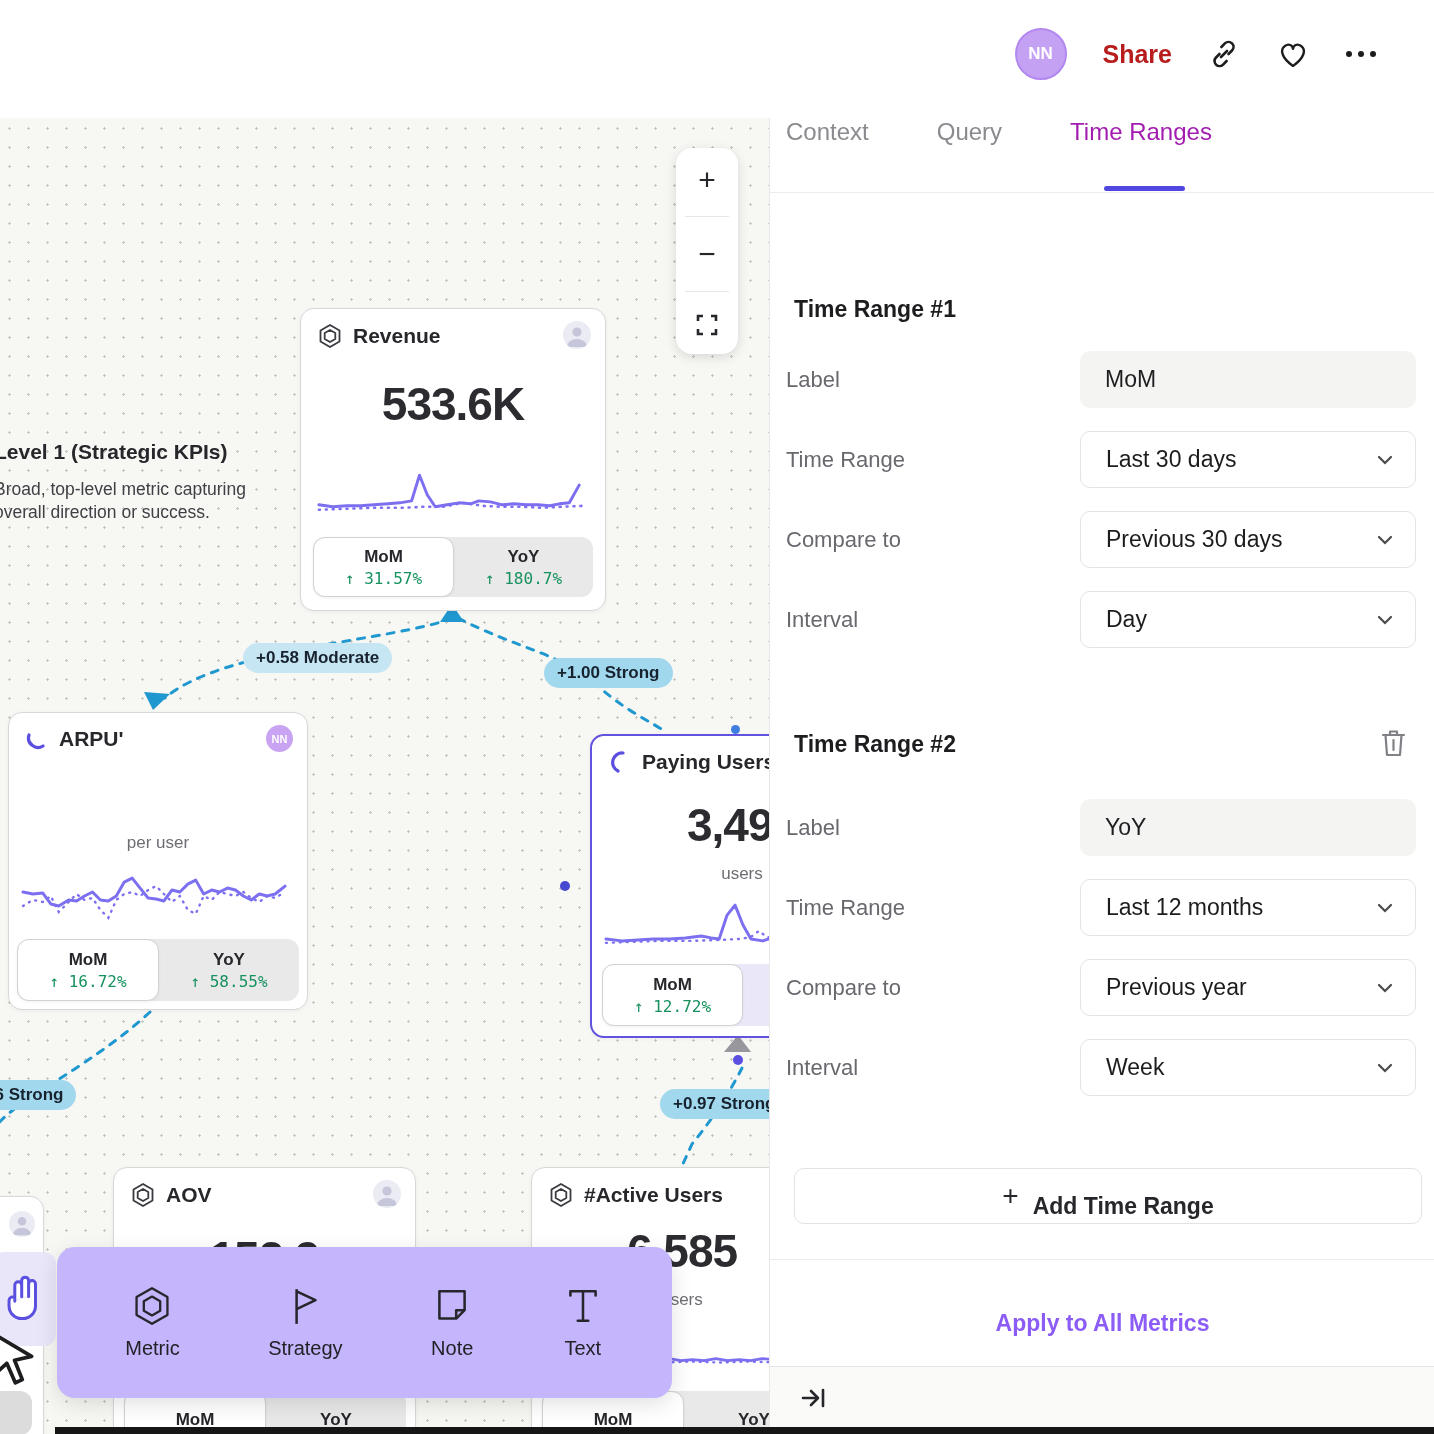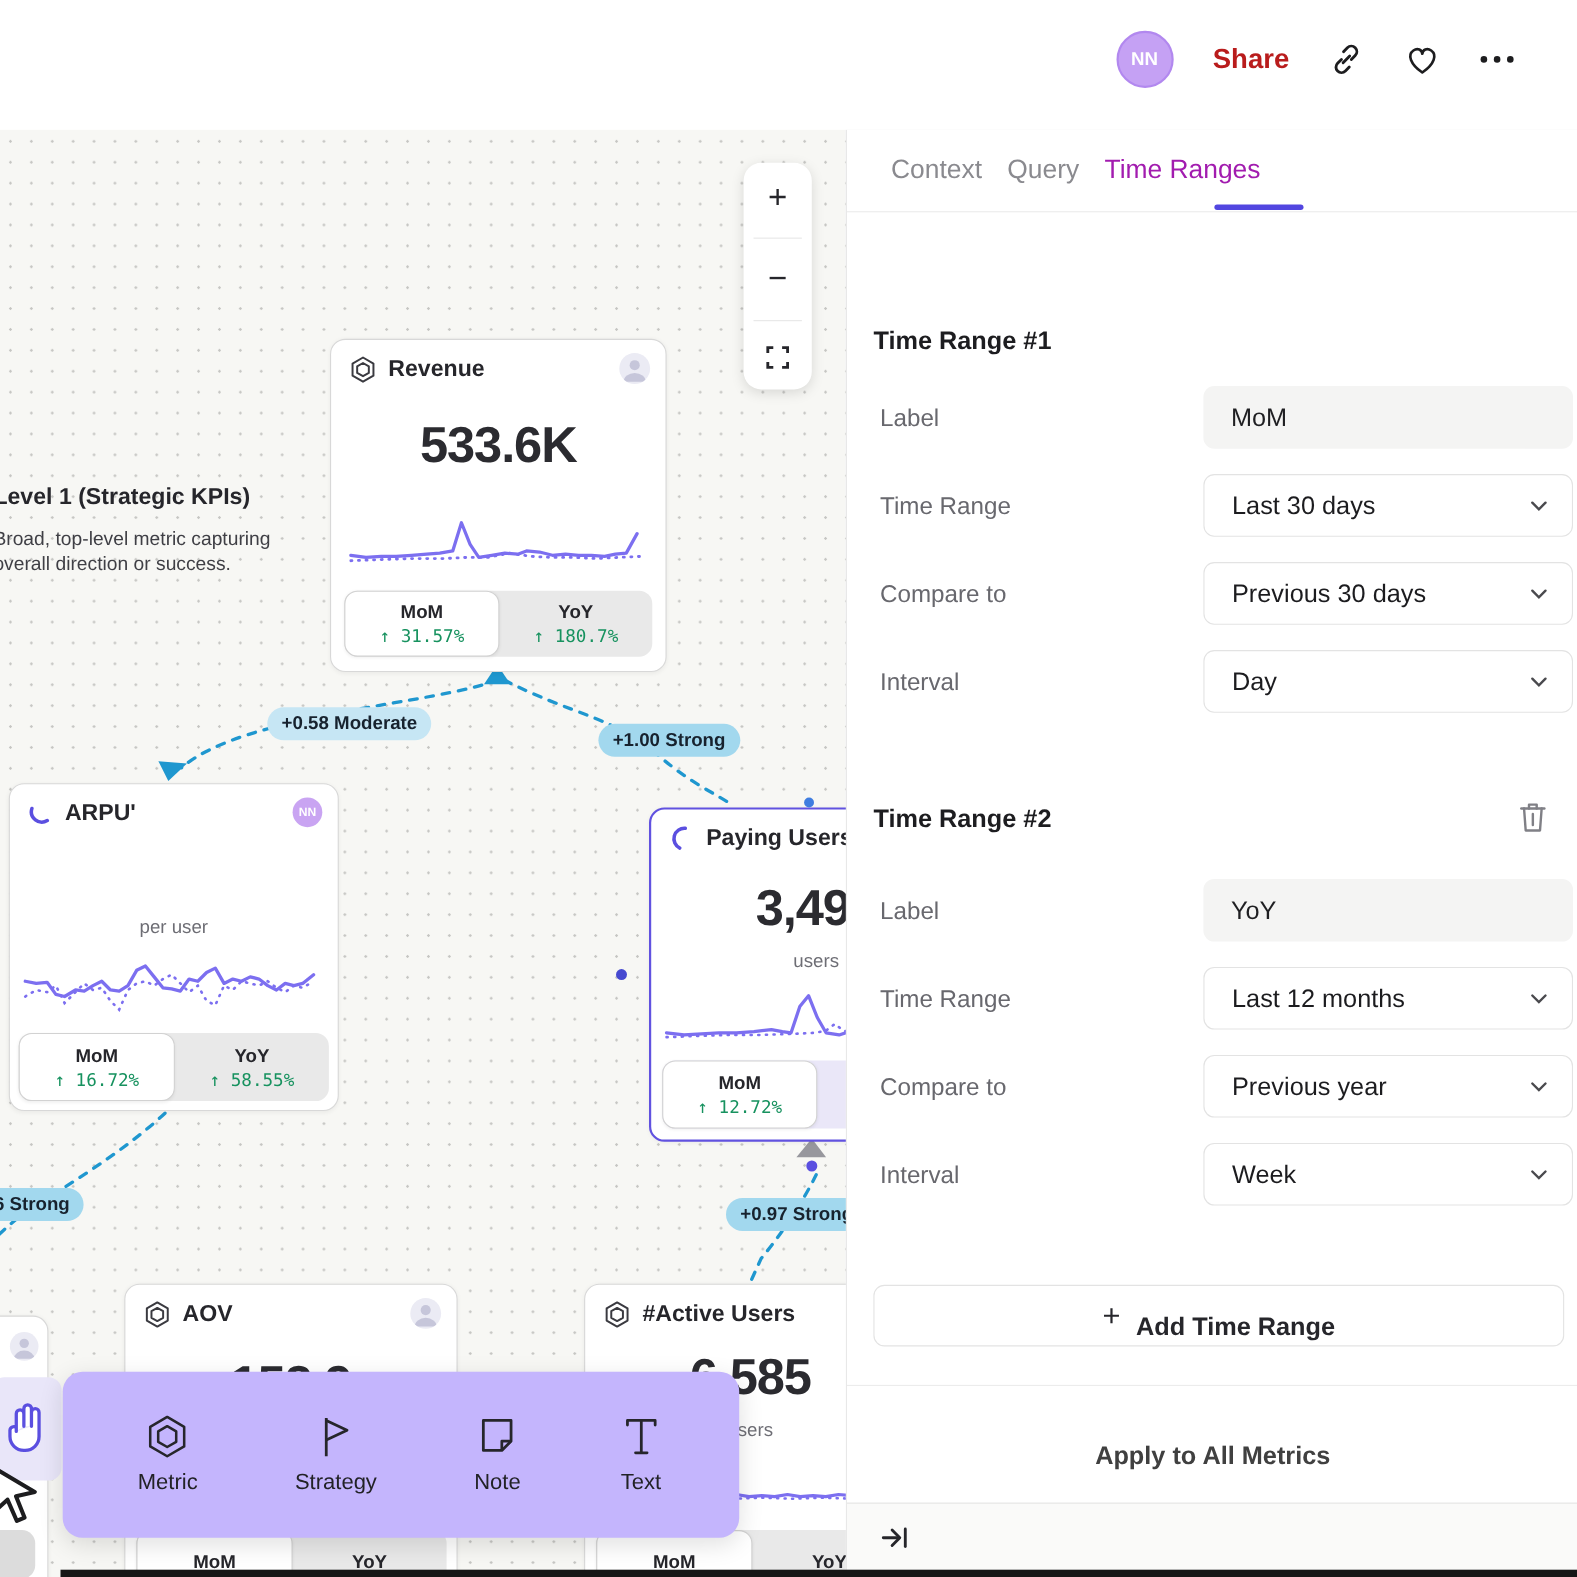--- a/index.html
+++ b/index.html
@@ -55,43 +55,43 @@
   .hdr-right{position:absolute;right:58px;top:28px;display:flex;align-items:center;gap:36px;}
   .hdr-avatar{width:48px;height:48px;border-radius:50%;background:#c5a1f4;border:2px solid #b288ef;
               color:#fff;font-size:17px;font-weight:700;display:flex;align-items:center;justify-content:center;}
   .share{font-size:25px;font-weight:700;color:#b91c1c;}
   .dots3{display:flex;gap:6px;}
   .dots3 i{width:6px;height:6px;border-radius:50%;background:#1d1d1f;}
   
   .panel{position:absolute;left:769px;top:100px;width:665px;height:1334px;background:#fff;
          border-left:1px solid #e8e8e8;z-index:10;}
   .panel-topline{position:absolute;left:0;top:17px;width:665px;height:1px;background:#ededed;}
-  .tabs{position:absolute;left:40px;top:18px;height:74px;display:flex;gap:23px;align-items:center;}
+  .tabs{position:absolute;left:16px;top:18px;height:74px;display:flex;gap:68px;}
   .tab{font-size:24px;color:#8a8a8f;}
   .tab.active{color:#a21caf;font-weight:500;}
   .tabline{position:absolute;left:334px;top:86px;width:81px;height:5px;border-radius:3px;background:#5246e0;}
   .tabsdiv{position:absolute;left:0;top:92px;width:665px;height:1px;background:#ececec;}
   .sechdr{position:absolute;left:24px;top:138px;width:618px;display:flex;justify-content:space-between;align-items:center;}
   .sechdr span{font-size:19px;font-weight:700;letter-spacing:1.6px;color:#26262b;}
   .tr-title{position:absolute;left:24px;font-size:23px;font-weight:700;color:#1d1d20;}
-  .frow{position:absolute;left:30px;width:630px;height:57px;display:flex;align-items:center;}
+  .frow{position:absolute;left:16px;width:630px;height:57px;display:flex;align-items:center;}
   .flabel{width:294px;font-size:22px;color:#68686e;}
   .fctl{width:336px;height:57px;border-radius:10px;display:flex;align-items:center;box-sizing:border-box;}
   .fctl.inputbg{background:#f4f4f3;}
   .fctl.select{background:#fff;border:1.5px solid #e3e3e3;justify-content:space-between;padding-right:22px;}
   .fctl input{background:transparent;border:none;outline:none;width:100%;height:100%;
               font-family:"Liberation Sans",sans-serif;font-size:23px;color:#1f1f22;padding:0 0 0 25px;}
   .selval{font-size:23px;font-weight:500;color:#1c1c1f;padding-left:25px;white-space:nowrap;}
   .addbtn{position:absolute;left:24px;top:1068px;width:628px;height:56px;border:1.5px solid #e3e3e3;
           border-radius:10px;background:#fff;display:flex;align-items:center;justify-content:center;gap:14px;box-sizing:border-box;}
   .addbtn .plus{font-size:28px;font-weight:400;color:#26262b;line-height:1;}
   .addbtn .txt{font-size:23px;font-weight:600;color:#26262b;margin-top:20px;}
   .pdiv{position:absolute;left:0;top:1159px;width:665px;height:1px;background:#ececec;}
   .applybtn{position:absolute;left:0;top:1210px;width:665px;text-align:center;
-            font-size:23px;font-weight:600;color:#404040;}
+            font-size:23px;font-weight:600;color:#8b5cf6;}
   .pfooter{position:absolute;left:0;top:1266px;width:665px;height:61px;background:#fafaf9;
            border-top:1px solid #e4e4e4;display:flex;align-items:center;}
   .blackbar{position:absolute;left:55px;bottom:0;width:1379px;height:7px;background:#161616;z-index:20;}
   svg{display:block;}
 </style>
 </head>
 <body>
 
 <div class="stage">
 

